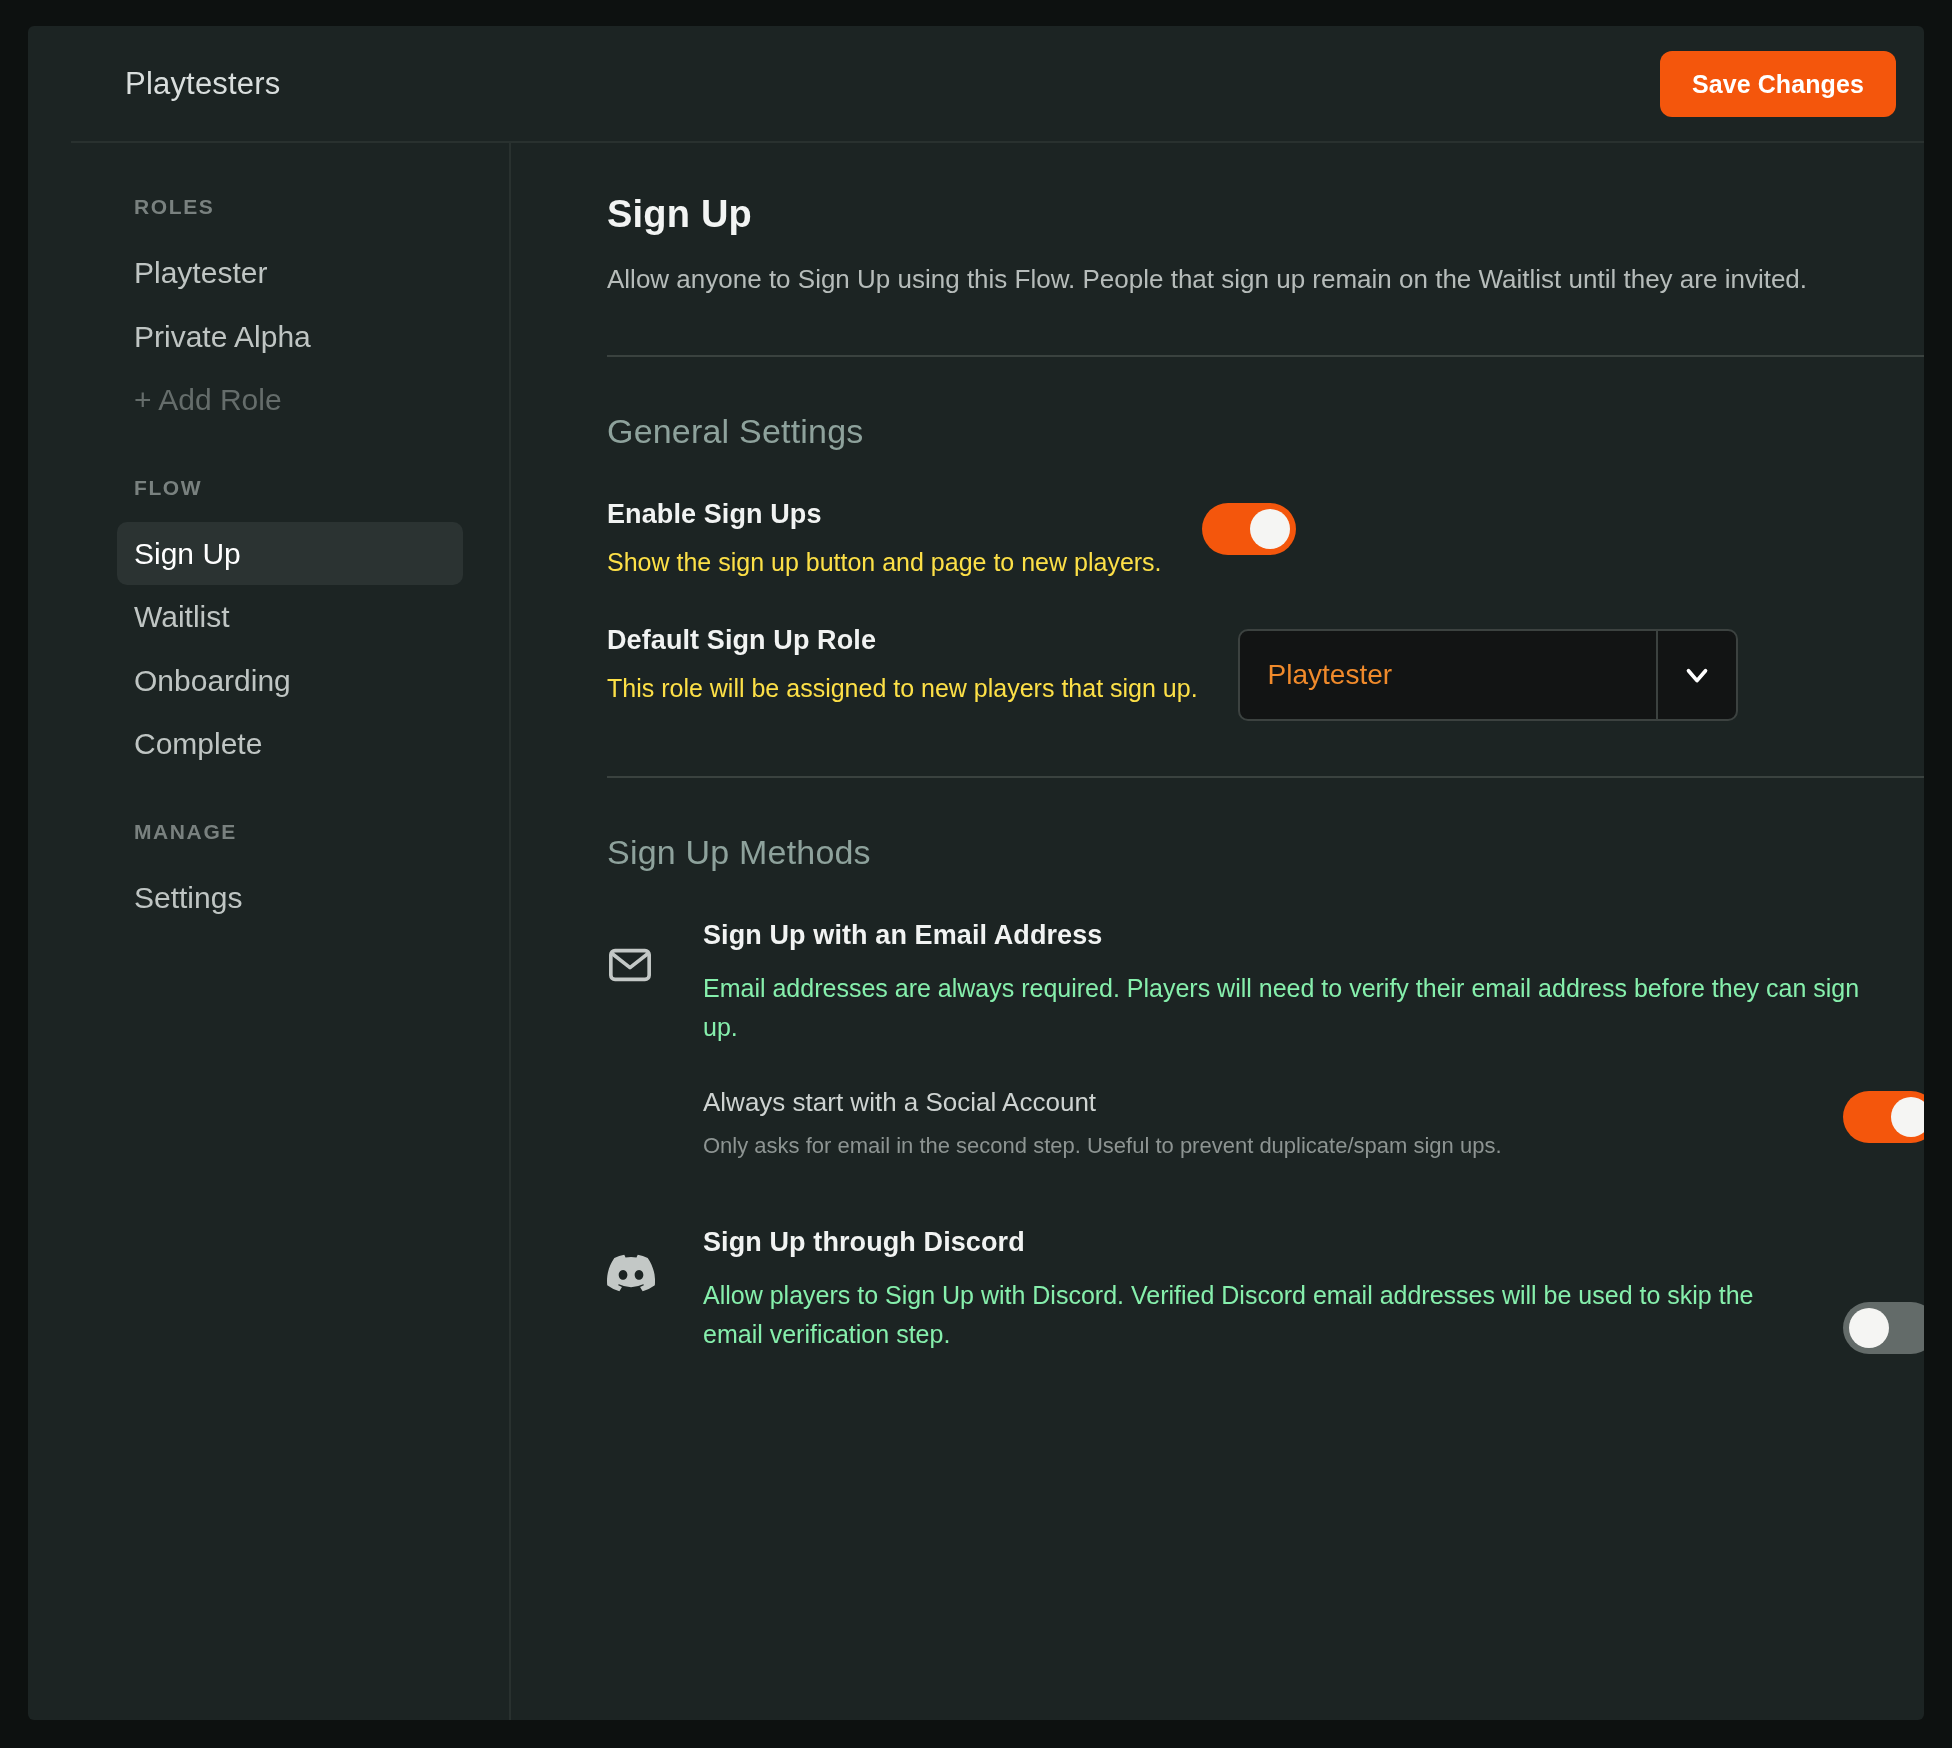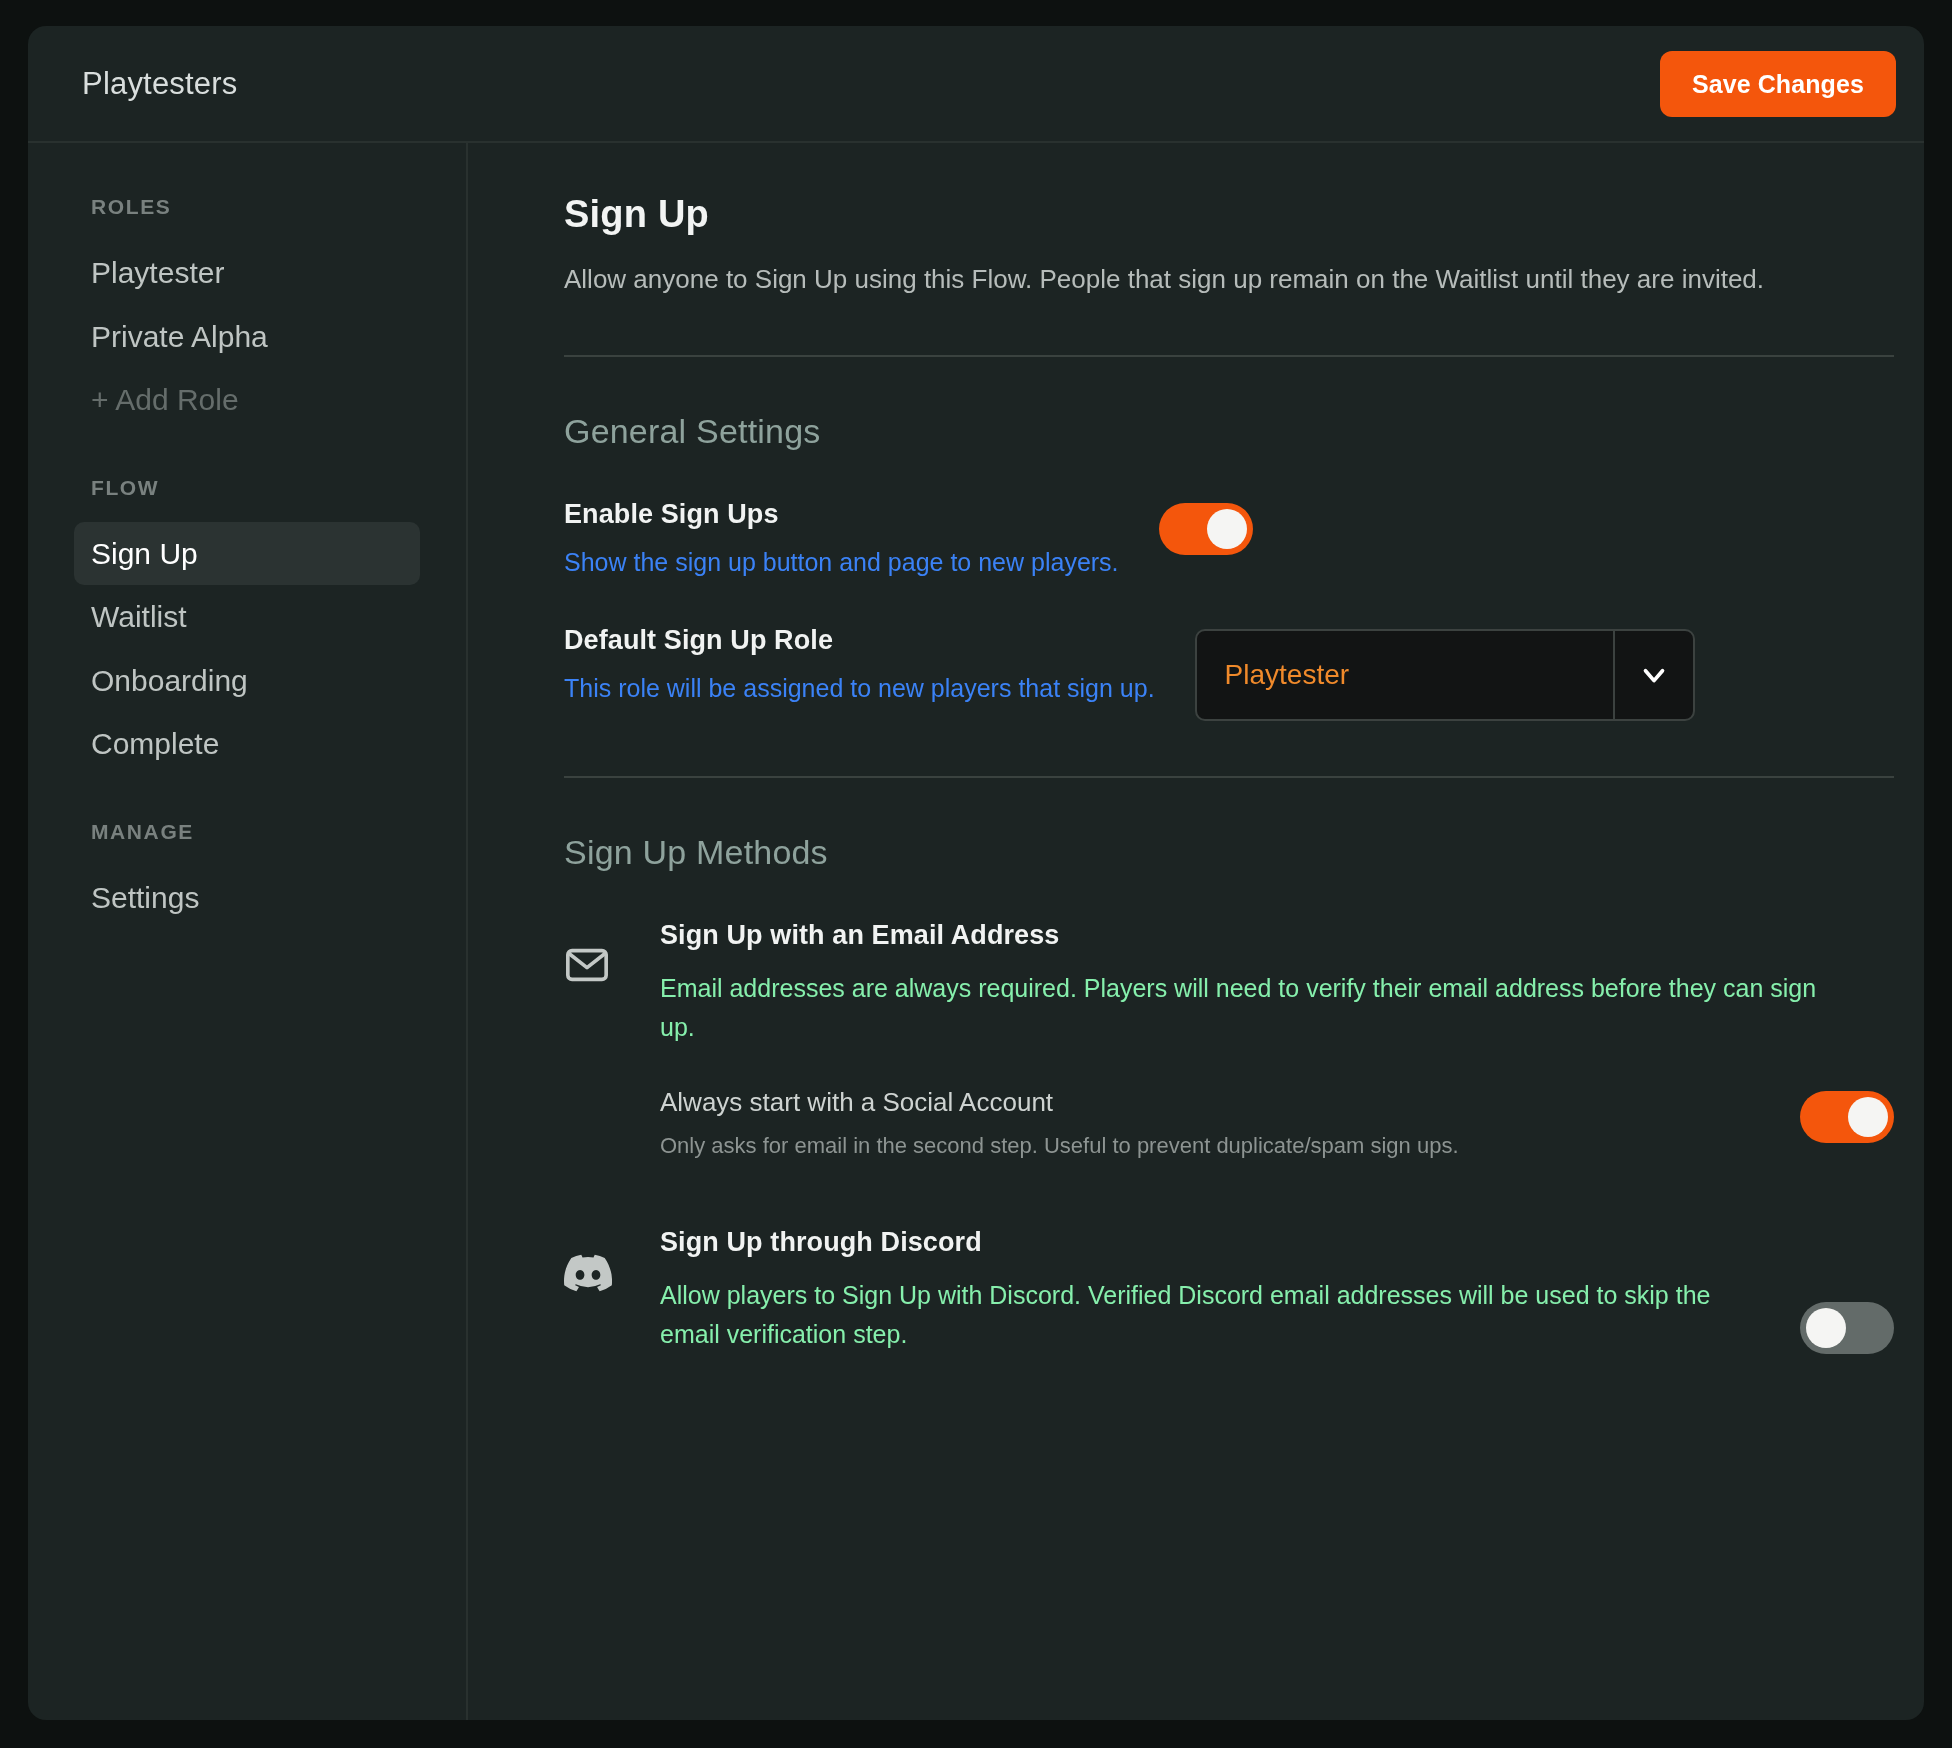--- a/index.html
+++ b/index.html
@@ -13,24 +13,25 @@
     overflow: hidden;
   }
 
   .app-frame {
     position: absolute;
     left: 28px;
     top: 26px;
     width: 1896px;
     height: 1694px;
     background: #1c2423;
-    border-radius: 18px;
+    border-radius: 6px;
     overflow: hidden;
     display: flex;
     flex-direction: column;
+    padding-left: 43px;
   }
 
   
   .topbar {
     height: 117px;
     flex: 0 0 117px;
     display: flex;
     align-items: center;
     justify-content: space-between;
     padding: 0 28px 0 54px;
@@ -148,21 +149,21 @@
   .setting-text { min-width: 0; }
   .setting-title {
     font-size: 27px;
     font-weight: 700;
     color: #f1f3f2;
     margin-bottom: 14px;
     letter-spacing: 0.1px;
   }
   .setting-sub {
     font-size: 25px;
-    color: #3b82f6;
+    color: #fde047;
     line-height: 1.5;
   }
   .setting-control {
     flex: 0 0 auto;
     display: flex;
     align-items: center;
     padding-top: 4px;
   }
 
   

